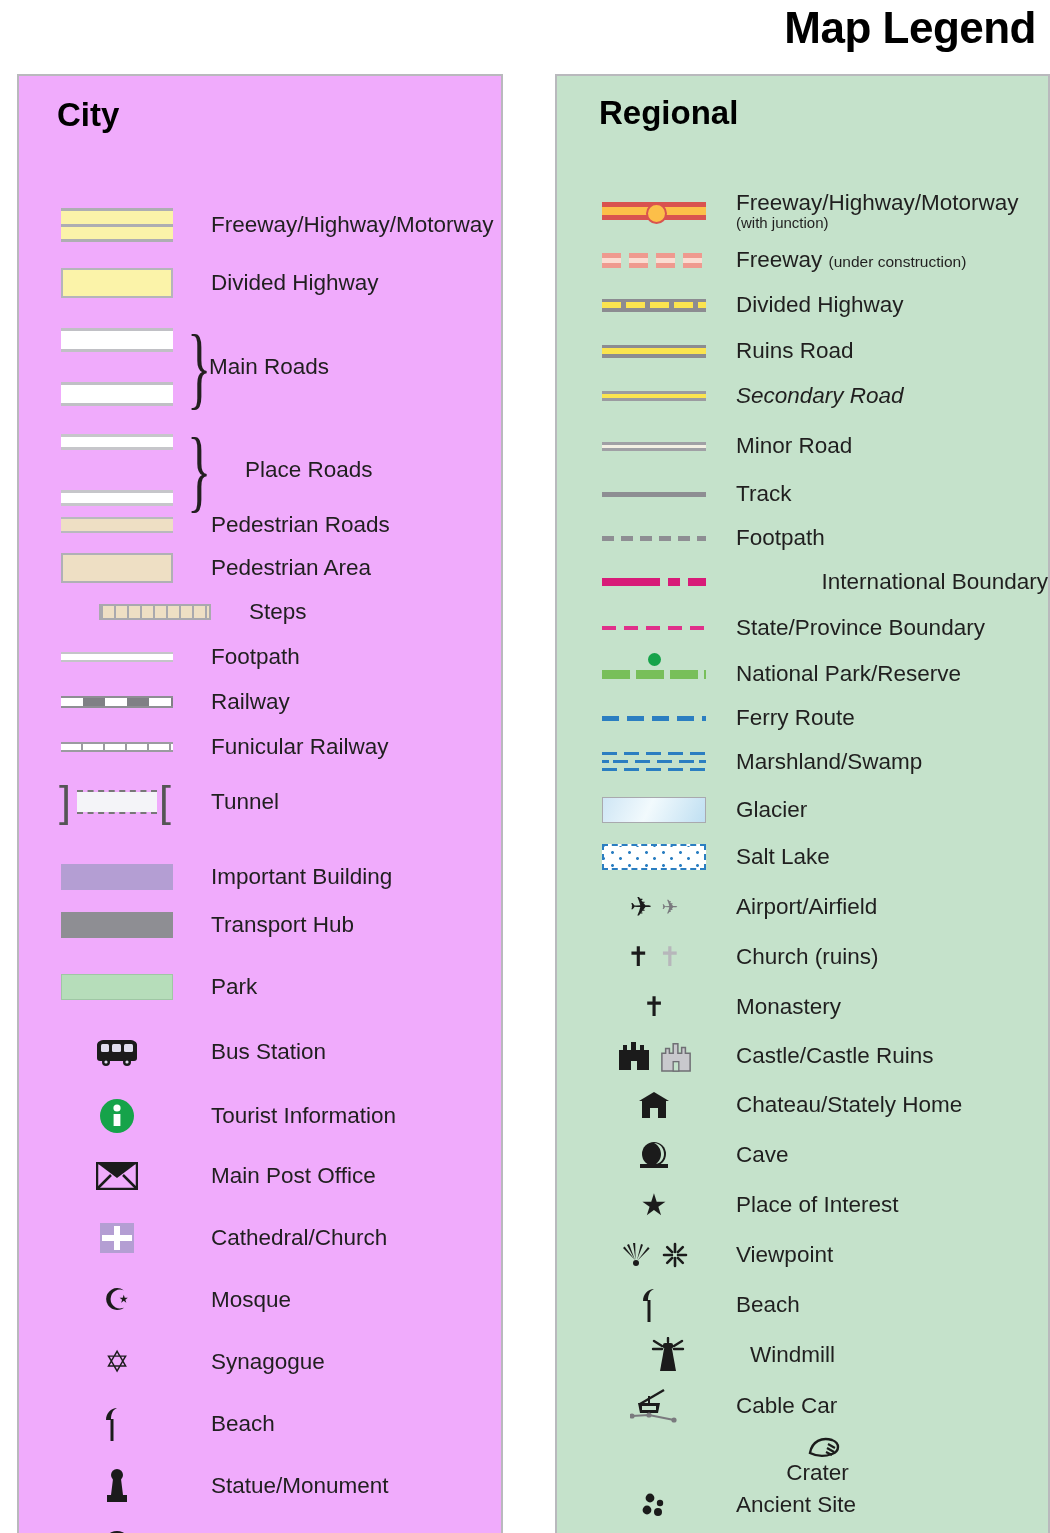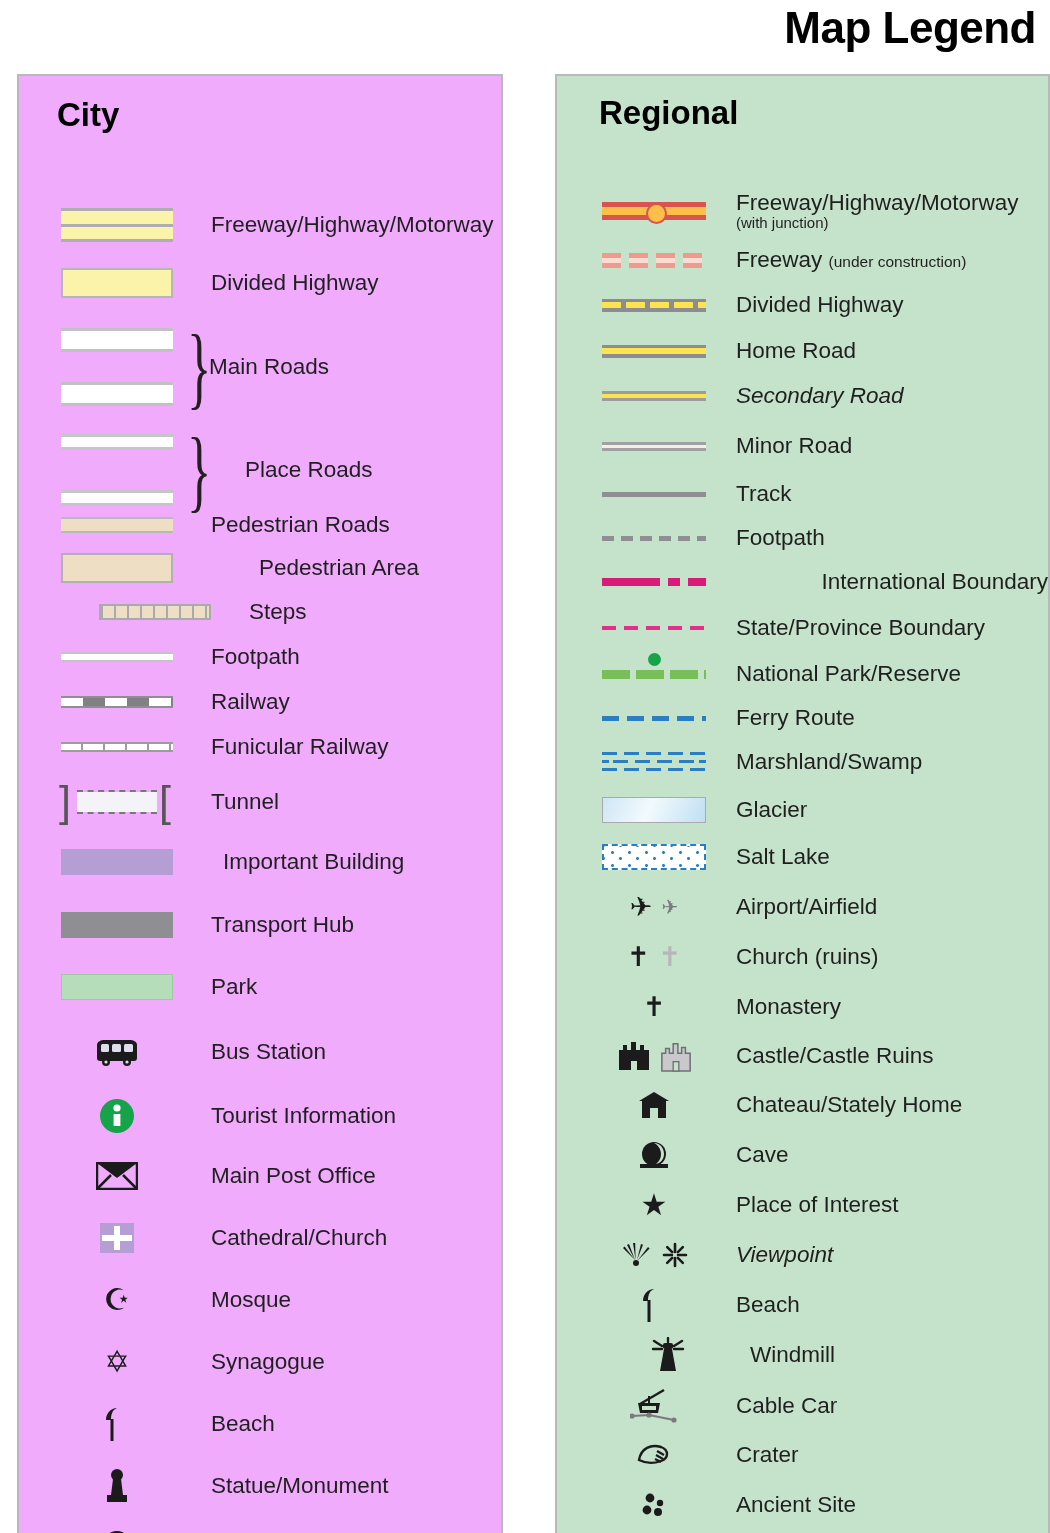--- a/index.html
+++ b/index.html
@@ -160,21 +160,21 @@
       <div class="lbl" style="margin-left:72px;">Place Roads</div>
     </div>
 
     <div class="row" style="top:376px;height:36px;">
       <div class="sym">
           <div class="bar bar-pedroad"></div>
         </div>
       <div class="lbl">Pedestrian Roads</div>
     </div>
 
-    <div class="row" style="top:419px;height:36px;gap:48px;">
+    <div class="row" style="top:419px;height:36px;">
       <div class="sym">
           <div class="bar bar-pedarea"></div>
         </div>
       <div class="lbl">Pedestrian Area</div>
     </div>
 
     <div class="row" style="top:464px;height:34px;padding-left:38px;">
       <div class="sym">
           <div class="bar bar-steps"></div>
         </div>
@@ -208,21 +208,21 @@
           <div class="tfill"></div>
           <div class="tline t1"></div>
             <div class="tline t2"></div>
           <div class="cap capL">]</div>
             <div class="cap capR">[</div>
         </div>
       </div>
       <div class="lbl">Tunnel</div>
     </div>
 
-    <div class="row" style="top:713px;height:36px;gap:12px;">
+    <div class="row" style="top:728px;height:36px;">
       <div class="sym">
           <div class="bar bar-building"></div>
         </div>
       <div class="lbl">Important Building</div>
     </div>
 
     <div class="row" style="top:776px;height:36px;">
       <div class="sym">
           <div class="bar bar-hub"></div>
         </div>
@@ -359,21 +359,21 @@
       <div class="sym">
           <div class="rbar r-divided"></div>
         </div>
       <div class="lbl">Divided Highway</div>
     </div>
 
     <div class="row" style="top:204px;height:36px;">
       <div class="sym">
           <div class="rbar r-main"></div>
         </div>
-      <div class="lbl">Home Road</div>
+      <div class="lbl">Ruins Road</div>
     </div>
 
     <div class="row" style="top:249px;height:36px;font-style:italic;">
       <div class="sym">
           <div class="rbar r-secondary"></div>
         </div>
       <div class="lbl">Secondary Road</div>
     </div>
 
     <div class="row" style="top:299px;height:36px;">
@@ -520,21 +520,21 @@
         </svg>
       </div>
       <div class="lbl">Cave</div>
     </div>
 
     <div class="row" style="top:1056px;height:40px;">
       <div class="sym ricon" style="font-size:30px">★</div>
       <div class="lbl">Place of Interest</div>
     </div>
 
-    <div class="row" style="top:1106px;height:40px;font-style:italic;">
+    <div class="row" style="top:1106px;height:40px;">
       <div class="sym ricon">
         <svg width="32" height="26" viewBox="0 0 32 26" aria-hidden="true">
           <g fill="#1b1b1b">
             <circle cx="16" cy="21" r="3"></circle>
             <path d="M15 18 L3 6 l1.6-1.6z"></path>
               <path d="M15 18 L7 3 l2-1z"></path>
               <path d="M15.6 18 L13 1 h2.2z"></path>
             <path d="M17 18 L21 2 l2 .8z"></path>
               <path d="M17.6 18.4 L28 5 l1.6 1.6z"></path>
           </g>
@@ -580,21 +580,21 @@
           <rect x="12" y="20" width="14" height="4" fill="#c5e2cb"></rect>
           <path d="M2 30 L19 29 L44 34" stroke="#7a7a7e" stroke-width="2.2" fill="none"></path>
           <circle cx="2" cy="30" r="2.6" fill="#7a7a7e"></circle>
             <circle cx="19" cy="29" r="2.6" fill="#7a7a7e"></circle>
             <circle cx="44" cy="34" r="2.6" fill="#7a7a7e"></circle>
         </svg>
       </div>
       <div class="lbl">Cable Car</div>
     </div>
 
-    <div class="row" style="top:1306px;height:40px;">
+    <div class="row" style="top:1306px;height:40px;flex-direction:column;">
       <div class="sym">
         <svg width="38" height="26" viewBox="0 0 38 26" aria-hidden="true">
           <path d="M4 18 C6 6 16 2 26 5 C34 8 34 16 26 19 C18 22 10 21 4 18Z" fill="none" stroke="#1b1b1b" stroke-width="2.4"></path>
           <path d="M22 9 l7 4M21 13 l7 4M20 17 l6 3" stroke="#1b1b1b" stroke-width="2.2"></path>
         </svg>
       </div>
       <div class="lbl">Crater</div>
     </div>
 
     <div class="row" style="top:1356px;height:40px;">

